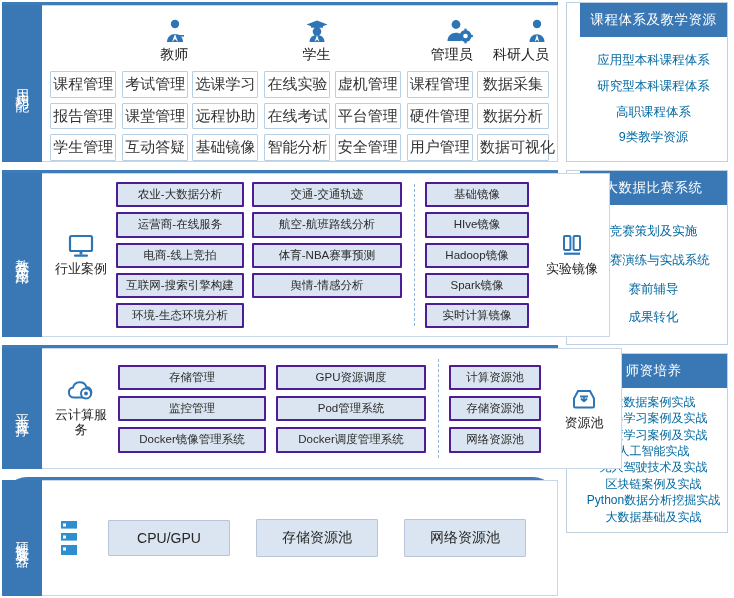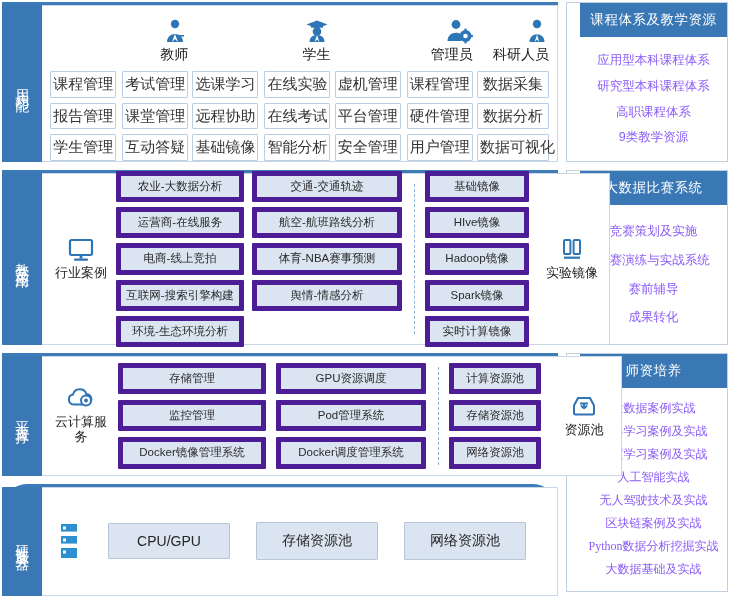--- a/index.html
+++ b/index.html
@@ -133,21 +133,21 @@
     align-self: stretch;
     margin: 4px 10px 4px 12px;
   }
   .cols-1 {
     display: grid;
     grid-template-columns: 104px;
     gap: 5px;
   }
   .chip-fill {
     background: #dae5f1;
-    border: 5px solid #4c1d95;
+    border: 2px solid #4c1d95;
     color: #2b2b2b;
     font-size: 11.5px;
     text-align: center;
     padding: 4px 3px;
     white-space: nowrap;
     line-height: 1.15;
     border-radius: 1px;
   }
 
   
@@ -208,28 +208,28 @@
   .panel-body {
     flex: 1 1 auto;
     display: flex;
     flex-direction: column;
     justify-content: space-evenly;
     align-items: center;
     padding: 6px 2px;
   }
   .panel-item {
     font-size: 12.5px;
-    color: #8b5cf6;
+    color: #0369a1;
     text-align: center;
     line-height: 1.3;
     white-space: nowrap;
   }
   .p1 { height: 160px; }
   .p2 { height: 175px; }
-  .p3 { height: 239px; font-family: Liberation Serif, serif; }
+  .p3 { height: 180px; }
   .p3 .panel-item { font-size: 12px; }
 
   svg { display: block; }
 </style>
 </head>
 <body>
 
 <div class="page">
 
   <div class="left-col">

